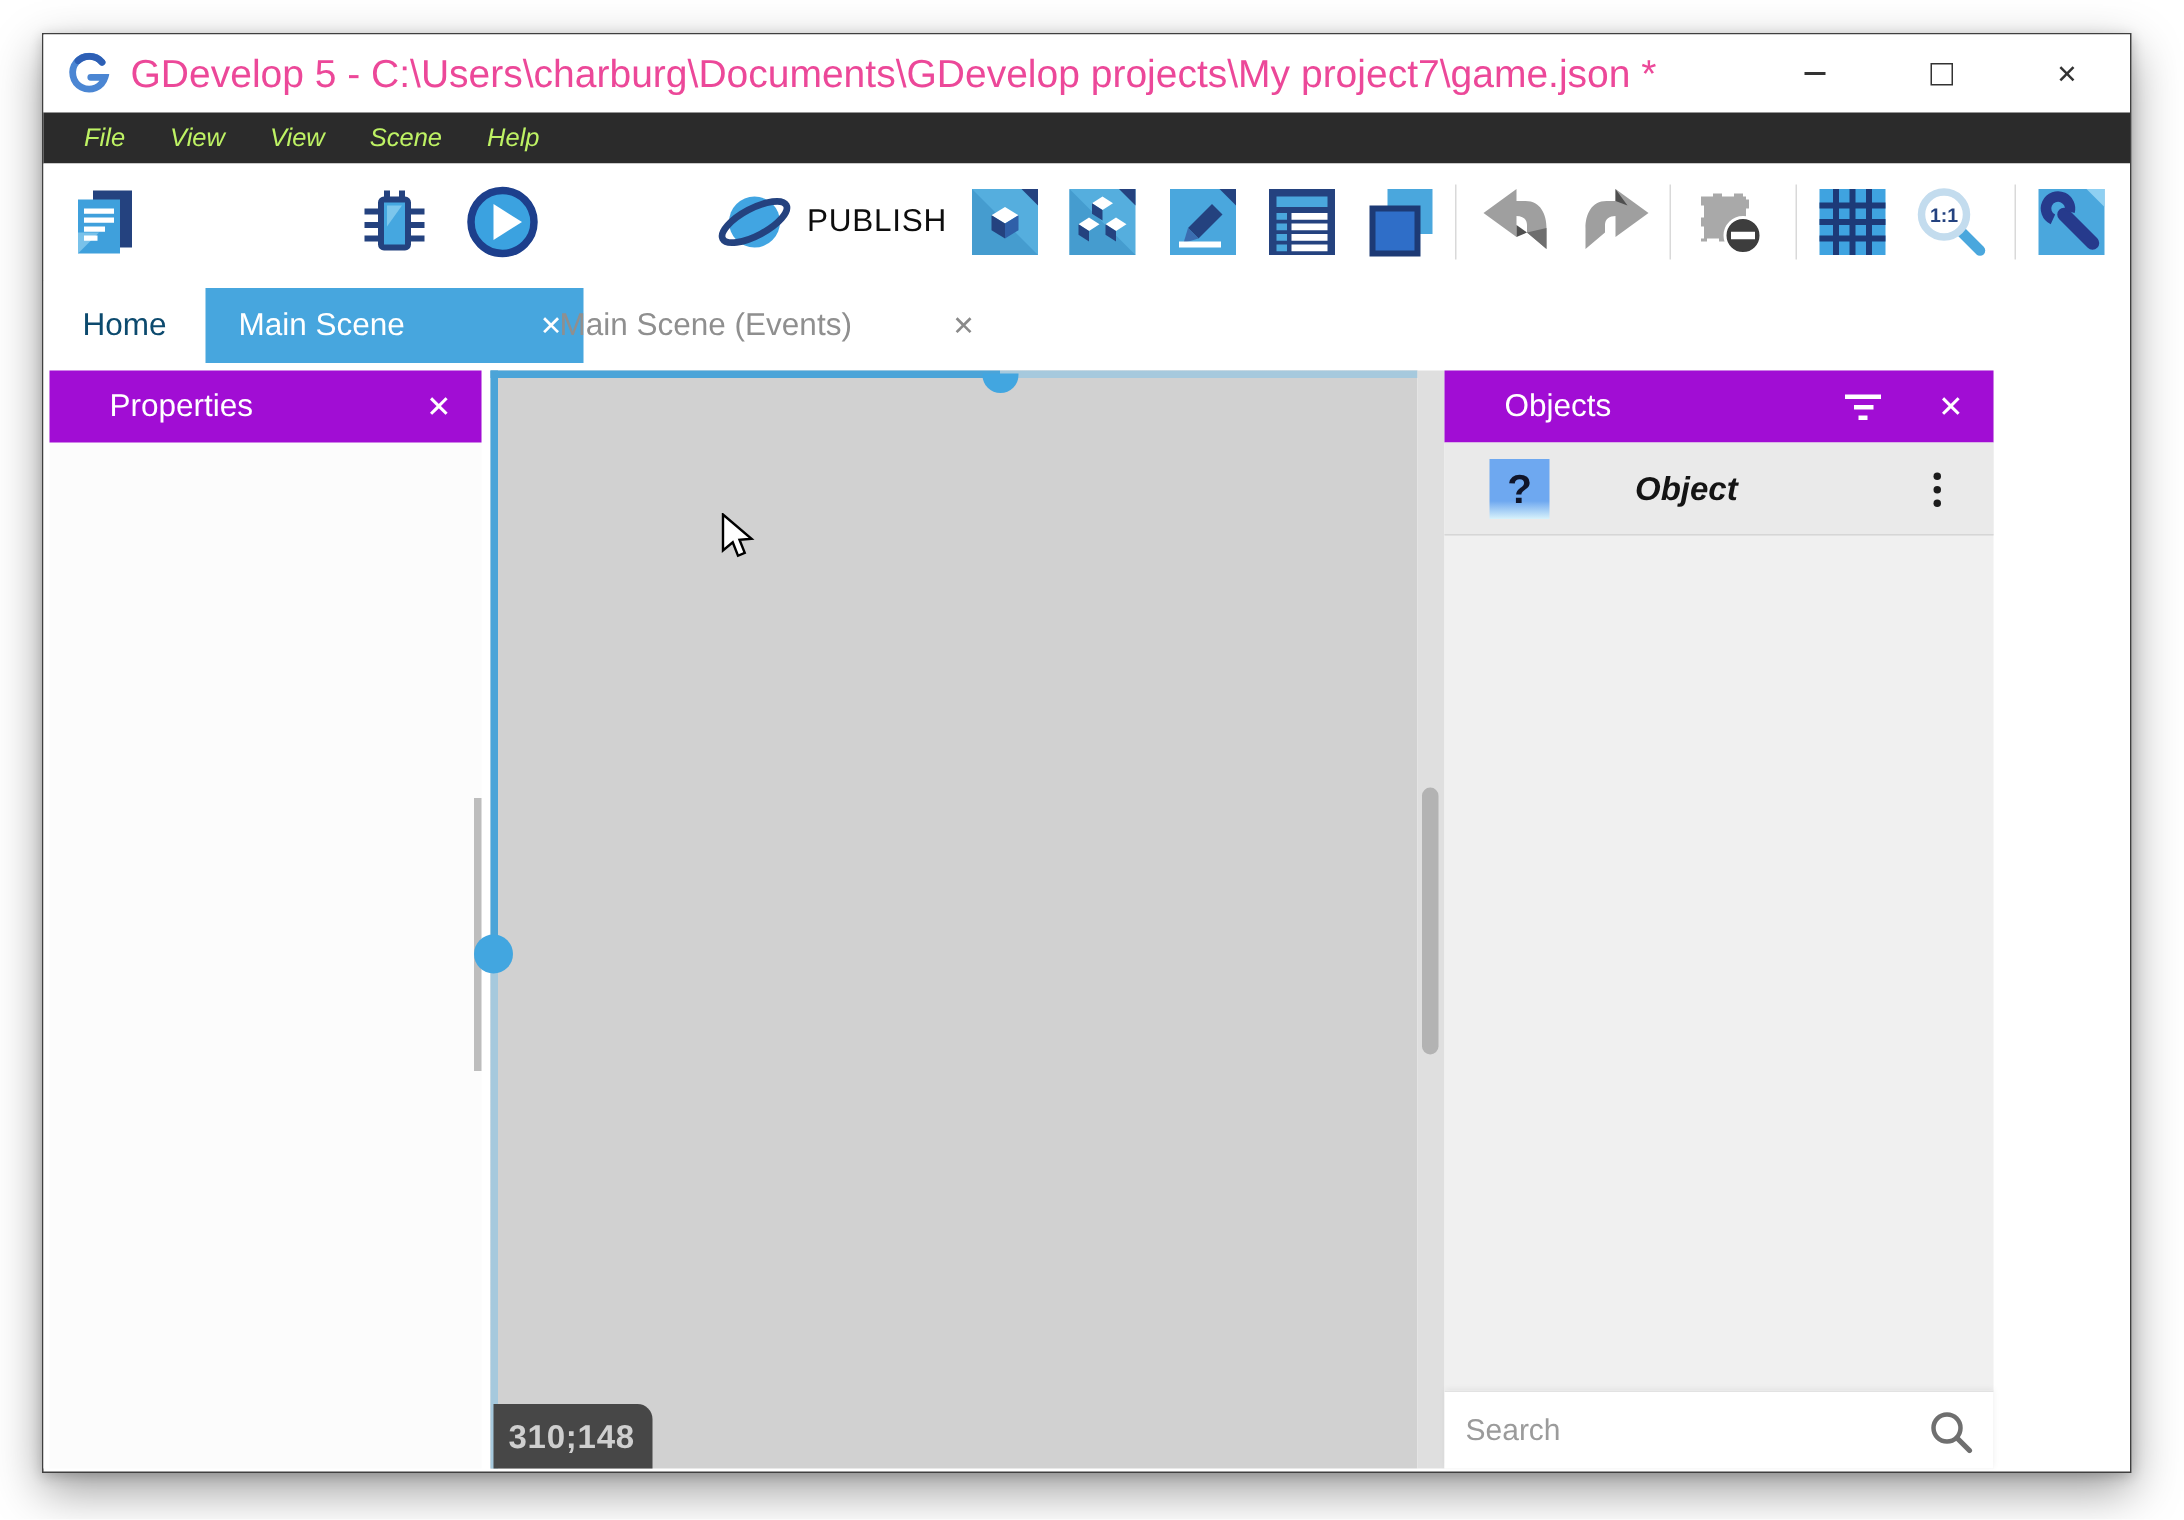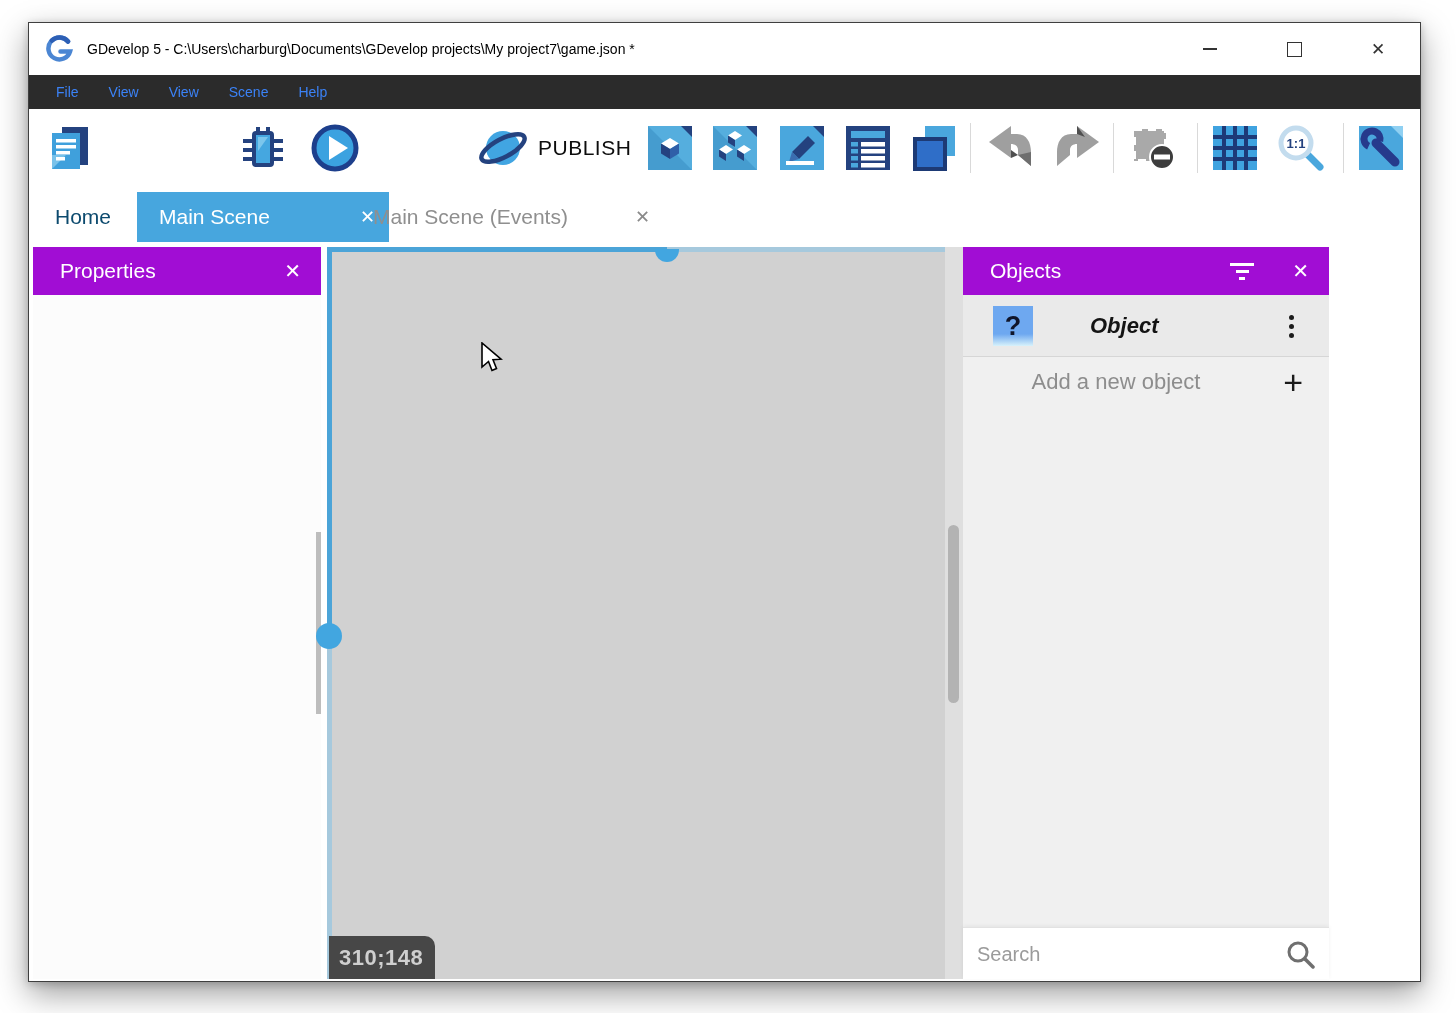--- a/index.html
+++ b/index.html
@@ -10,32 +10,32 @@
 
   
   .window{position:absolute;left:28px;top:22px;width:1391px;height:958px;
           background:#fff;border:1px solid #3f3f3f;
           box-shadow:0 12px 30px rgba(0,0,0,.38),0 2px 8px rgba(0,0,0,.20);}
 
   
   .titlebar{position:absolute;left:0;top:0;width:100%;height:52px;background:#fff;}
   .logo{position:absolute;left:16px;top:12px;width:28px;height:28px;}
   .title-text{position:absolute;left:58px;top:0;height:52px;display:flex;align-items:center;
-              font-size:14px;color:#000000;white-space:nowrap;}
+              font-size:26px;color:#ec4899;white-space:nowrap;}
   .win-controls{position:absolute;right:0;top:0;width:252px;height:52px;display:flex;}
   .win-btn{flex:1;display:flex;align-items:center;justify-content:center;cursor:default;}
   .glyph-min{width:14px;height:2px;background:#333;}
   .glyph-max{width:13px;height:13px;border:1.5px solid #333;}
   .glyph-close{font-size:17px;color:#333;line-height:1;}
 
   
   .menubar{position:absolute;left:0;top:52px;width:100%;height:34px;background:#2b2b2b;
            display:flex;align-items:center;padding-left:12px;box-sizing:border-box;}
-  .menu-item{color:#3b82f6;font-size:14px;padding:0 15px;height:100%;
-             display:flex;align-items:center;}
+  .menu-item{color:#bef264;font-size:17px;padding:0 15px;height:100%;
+             display:flex;align-items:center;font-style:italic;}
 
   
   .toolbar{position:absolute;left:0;top:86px;width:100%;height:78px;background:#fff;}
   .tb-icon{position:absolute;top:14px;width:50px;height:50px;}
   .tb-label{position:absolute;top:0;height:78px;display:flex;align-items:center;
             font-size:21px;color:#0d0d0d;letter-spacing:.5px;}
   .tb-sep{position:absolute;top:14px;width:1px;height:50px;background:#d9d9d9;}
 
   
   .tabbar{position:absolute;left:0;top:164px;width:100%;height:55px;background:#fff;}
@@ -47,21 +47,21 @@
   .tab-active .tab-close{right:14px;color:#fff;}
   .tab-events .tab-close{right:15px;color:#8a8a8a;}
 
   
   .content{position:absolute;left:0;top:219px;width:100%;height:737px;background:#fff;}
 
   
   .props{position:absolute;left:4px;top:5px;width:288px;height:732px;background:#fcfcfc;}
   .panel-header{position:absolute;left:0;top:0;width:100%;height:48px;background:#a10dd4;
                 display:flex;align-items:center;}
-  .panel-title{color:#fff;font-size:21px;margin-left:27px;}
+  .panel-title{color:#fff;font-size:21px;margin-left:40px;}
   .panel-x{position:absolute;top:0;height:48px;display:flex;align-items:center;
            color:#fff;font-size:20px;}
   .props .panel-x{right:20px;}
   .props-empty{position:absolute;left:0;top:330px;width:100%;padding:0 24px;box-sizing:border-box;
                text-align:center;color:#686868;font-size:21px;line-height:35px;}
   .props-scrollthumb{position:absolute;left:283px;top:285px;width:5px;height:182px;background:#bdbdbd;}
 
   
   .canvas{position:absolute;left:298px;top:5px;width:618px;height:732px;background:#d1d1d1;}
   .hscroll{position:absolute;left:0;top:0;width:100%;height:5px;
@@ -373,24 +373,20 @@
       <div class="object-row">
         <div class="object-icon">?</div>
         <div class="object-label">Object</div>
         <div class="dots-menu">
               <i></i>
               <i></i>
               <i></i>
             </div>
       </div>
 
-      <div class="add-row">
-        <div class="add-label">Add a new object</div>
-        <div class="add-plus">+</div>
-      </div>
 
       <div class="search-bar">
         <input class="search-input" type="text" placeholder="Search" style="">
         <div class="search-icon">
           <svg width="30" height="30" viewBox="0 0 30 30">
             <circle cx="13" cy="13" r="9" fill="none" stroke="#6f6f6f" stroke-width="3"></circle>
             <line x1="20" y1="20" x2="28" y2="28" stroke="#6f6f6f" stroke-width="3.5" stroke-linecap="round"></line>
           </svg>
         </div>
       </div>

